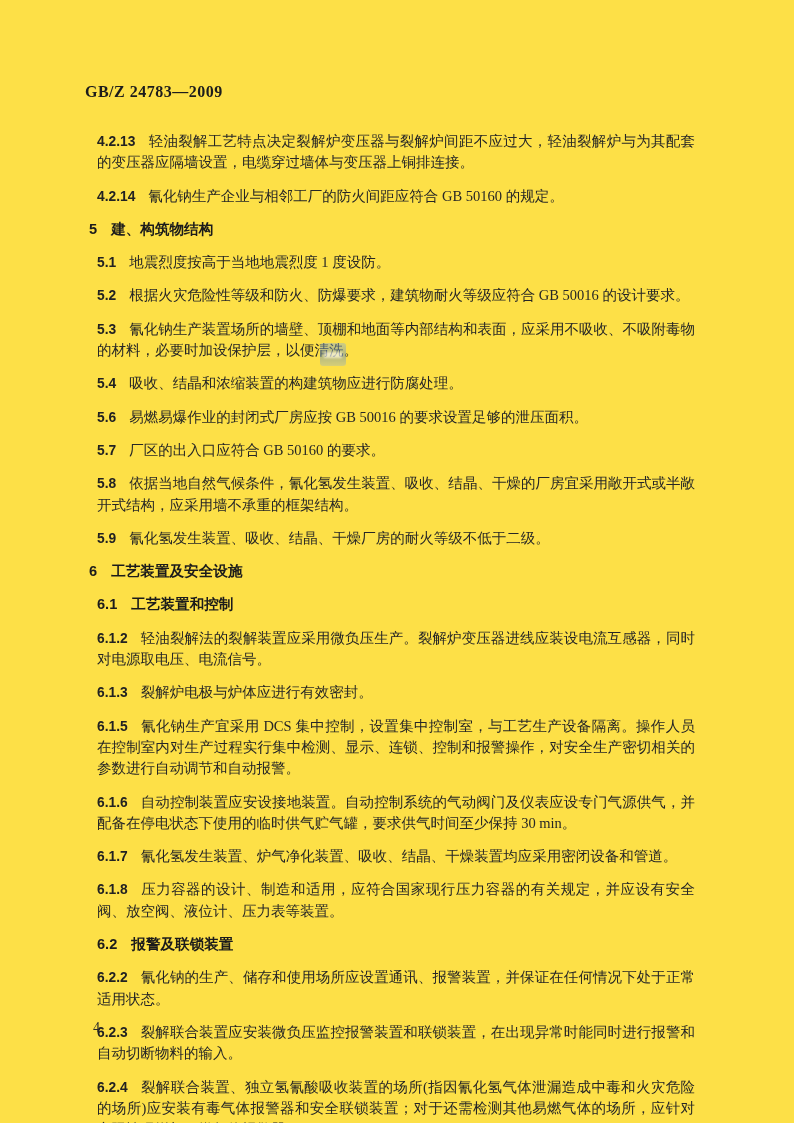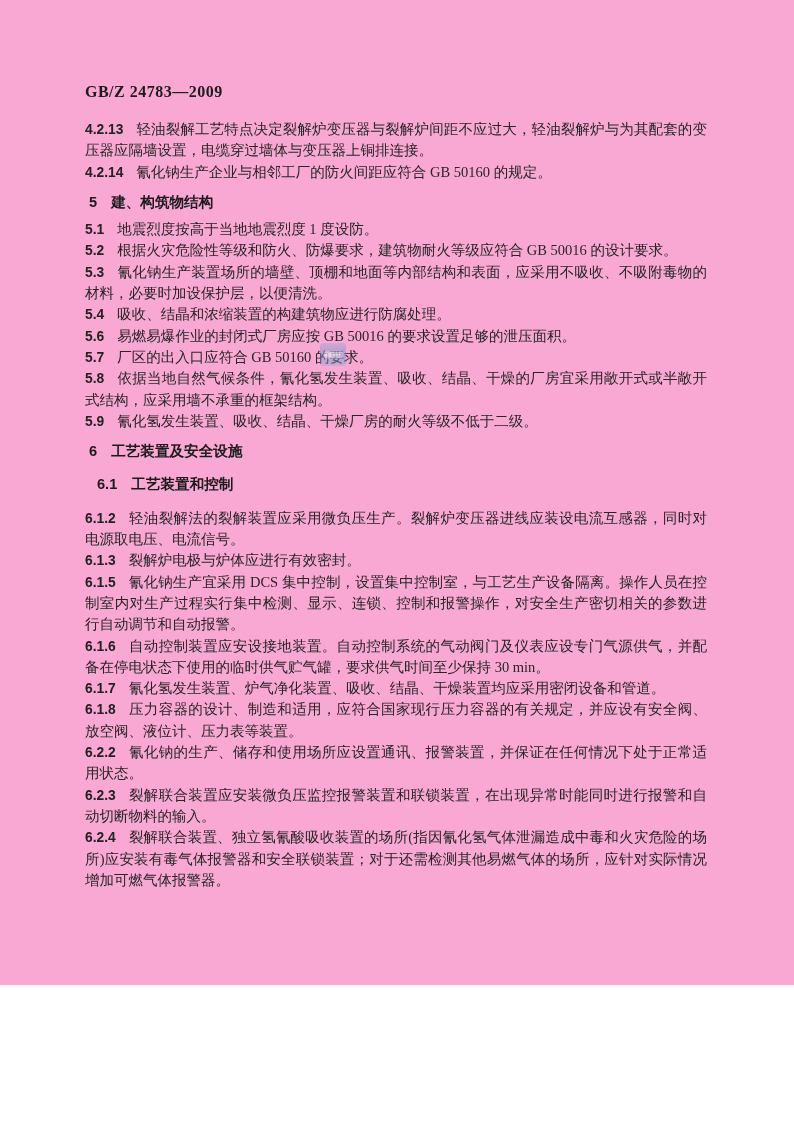--- a/index.html
+++ b/index.html
@@ -3,22 +3,22 @@
 <meta charset="utf-8">
 <style>
   html, body {
     margin: 0;
     padding: 0;
     background: #ffffff;
   }
   .page {
     position: relative;
     width: 794px;
-    height: 985px;
-    background: #f9a8d4;
+    height: 1123px;
+    background: #fde047;
     overflow: hidden;
     font-family: "Liberation Serif", "DejaVu Serif", serif;
     color: #262626;
   }
   .running-head {
     position: absolute;
     top: 83px;
     left: 85px;
     font-size: 16px;
     font-weight: 700;
@@ -29,21 +29,21 @@
   .doc-body {
     position: absolute;
     top: 119px;
     left: 85px;
     width: 622px;
     font-size: 14.5px;
     line-height: 21.3px;
     text-align: justify;
   }
   .doc-body p {
-    margin: 0;
+    margin: 12px;
     padding: 0;
   }
   .doc-body p.clause .num {
     font-family: "Liberation Sans", "DejaVu Sans", sans-serif;
     font-weight: 600;
     font-size: 13.8px;
     margin-right: 13px;
     color: #222222;
     white-space: nowrap;
   }
@@ -110,20 +110,21 @@
       <p class="clause"><span class="num">5.8</span><span class="txt">依据当地自然气候条件，氰化氢发生装置、吸收、结晶、干燥的厂房宜采用敞开式或半敞开式结构，应采用墙不承重的框架结构。</span></p>
       <p class="clause"><span class="num">5.9</span><span class="txt">氰化氢发生装置、吸收、结晶、干燥厂房的耐火等级不低于二级。</span></p>
       <p class="h1"><span class="num">6</span><span class="txt">工艺装置及安全设施</span></p>
       <p class="h2"><span class="num">6.1</span><span class="txt">工艺装置和控制</span></p>
       <p class="clause"><span class="num">6.1.2</span><span class="txt">轻油裂解法的裂解装置应采用微负压生产。裂解炉变压器进线应装设电流互感器，同时对电源取电压、电流信号。</span></p>
       <p class="clause"><span class="num">6.1.3</span><span class="txt">裂解炉电极与炉体应进行有效密封。</span></p>
       <p class="clause"><span class="num">6.1.5</span><span class="txt">氰化钠生产宜采用 DCS 集中控制，设置集中控制室，与工艺生产设备隔离。操作人员在控制室内对生产过程实行集中检测、显示、连锁、控制和报警操作，对安全生产密切相关的参数进行自动调节和自动报警。</span></p>
       <p class="clause"><span class="num">6.1.6</span><span class="txt">自动控制装置应安设接地装置。自动控制系统的气动阀门及仪表应设专门气源供气，并配备在停电状态下使用的临时供气贮气罐，要求供气时间至少保持 30 min。</span></p>
       <p class="clause"><span class="num">6.1.7</span><span class="txt">氰化氢发生装置、炉气净化装置、吸收、结晶、干燥装置均应采用密闭设备和管道。</span></p>
       <p class="clause"><span class="num">6.1.8</span><span class="txt">压力容器的设计、制造和适用，应符合国家现行压力容器的有关规定，并应设有安全阀、放空阀、液位计、压力表等装置。</span></p>
+      <p class="h2"><span class="num">6.2</span><span class="txt">报警及联锁装置</span></p>
       <p class="clause"><span class="num">6.2.2</span><span class="txt">氰化钠的生产、储存和使用场所应设置通讯、报警装置，并保证在任何情况下处于正常适用状态。</span></p>
       <p class="clause"><span class="num">6.2.3</span><span class="txt">裂解联合装置应安装微负压监控报警装置和联锁装置，在出现异常时能同时进行报警和自动切断物料的输入。</span></p>
       <p class="clause"><span class="num">6.2.4</span><span class="txt">裂解联合装置、独立氢氰酸吸收装置的场所(指因氰化氢气体泄漏造成中毒和火灾危险的场所)应安装有毒气体报警器和安全联锁装置；对于还需检测其他易燃气体的场所，应针对实际情况增加可燃气体报警器。</span></p>
     </div>
 
   <div class="watermark"></div>
 
   <div class="page-number">4</div>
 </div>
 

